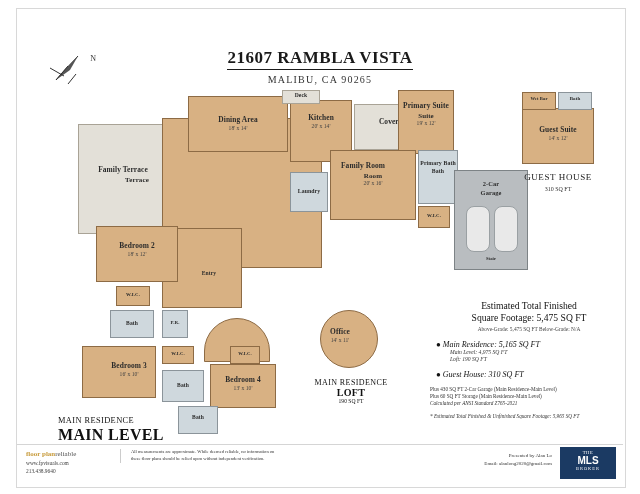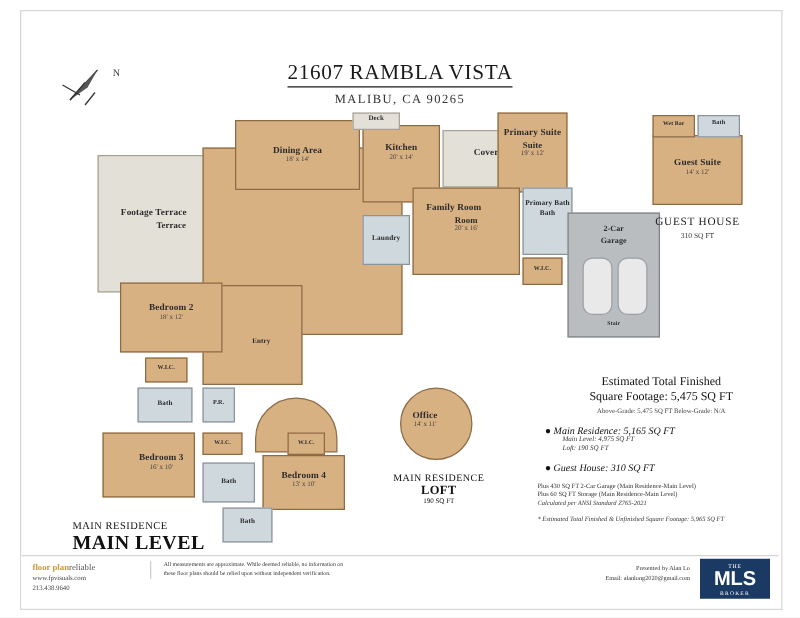--- a/index.html
+++ b/index.html
@@ -1,20 +1,20 @@
 <!DOCTYPE html>
 <html><head>
 <meta charset="utf-8">
 <style>
   html,body{margin:0;padding:0;background:#f2f2f2;}
   body{font-family:"Liberation Serif", serif;}
   #page{position:relative;width:640px;height:494px;background:#ffffff;overflow:hidden;}
   #frame{position:absolute;left:16px;top:8px;width:608px;height:478px;background:#ffffff;border:1px solid #d8d8d8;}
   .ttl{position:absolute;width:100%;text-align:center;}
-  #title{top:48px;font-size:17px;letter-spacing:.5px;color:#1a1a1a;font-weight:400;}
+  #title{top:48px;font-size:17px;letter-spacing:.5px;color:#1a1a1a;font-weight:700;}
   #title .u{border-bottom:1px solid #1a1a1a;padding-bottom:2px;}
   #subtitle{top:74px;font-size:10px;letter-spacing:1.2px;color:#333;}
   
   #compass{position:absolute;left:48px;top:48px;width:46px;height:40px;}
   #compass .nlbl{position:absolute;right:-2px;top:6px;font-size:8px;color:#333;}
   
   #plan{position:absolute;left:58px;top:88px;width:420px;height:340px;}
   .room{position:absolute;background:#d8b183;border:1px solid #8d6b45;box-sizing:border-box;}
   .room.tile{background:#cfd8dd;border:1px solid #8b949a;}
   .room.stone{background:#e3e0d8;border:1px solid #a9a396;}
@@ -45,21 +45,21 @@
   
   #botbar{position:absolute;left:17px;top:444px;width:606px;height:41px;border-top:1px solid #d5d5d5;background:#fff;}
   #fp{position:absolute;left:26px;top:450px;width:80px;}
   #fp .fp1{font-size:7px;color:#c79a3a;font-style:italic;}
   #fp .fp1 span{color:#555;font-style:normal;}
   #fp .fp2{font-size:5.4px;color:#444;margin-top:2px;}
   #disc{position:absolute;left:120px;top:449px;width:150px;font-size:4.6px;color:#333;line-height:1.5;border-left:1px solid #ccc;padding-left:10px;}
   #pres{position:absolute;left:412px;top:452px;width:140px;text-align:right;font-size:5px;color:#333;line-height:1.6;}
   #mls{position:absolute;left:560px;top:447px;width:56px;height:32px;background:#1b3a63;color:#fff;text-align:center;}
   #mls .m1{font-size:4.6px;letter-spacing:.6px;margin-top:3px;}
-  #mls .m2{font-size:16px;font-weight:700;font-family:"Liberation Sans",sans-serif;line-height:1;margin-top:1px;}
+  #mls .m2{font-size:10px;font-weight:700;font-family:"Liberation Sans",sans-serif;line-height:1;margin-top:1px;}
   #mls .m3{font-size:4.4px;letter-spacing:1px;}
   .dot{position:absolute;border-radius:50%;}
 </style>
 </head>
 <body>
 
 <div id="page">
   <div id="frame"></div>
 
   <div class="ttl" id="title"><span class="u">21607 RAMBLA VISTA</span></div>
@@ -75,21 +75,21 @@
         <path d="M20 36 L28 26"></path>
       </g>
     </svg>
     <span class="nlbl">N</span>
   </div>
 
   <div id="plan">
 
     <div class="room stone" style="left:20px;top:36px;width:90px;height:110px;"></div>
     <div class="lab" style="top:78px;left:20px;width:90px;">
-      <b>Footage Terrace</b>
+      <b>Family Terrace</b>
     </div>
     <div class="lab" style="top:88px;left:20px;width:90px;">
       <b style="font-size:7px;margin-left:28px;">Terrace</b>
     </div>
 
     <div class="room" style="left:104px;top:30px;width:160px;height:150px;"></div>
     <div class="room" style="left:104px;top:140px;width:80px;height:80px;"></div>
 
     <div class="room" style="left:130px;top:8px;width:100px;height:56px;"></div>
     <div class="lab" style="top:28px;left:130px;width:100px;">

